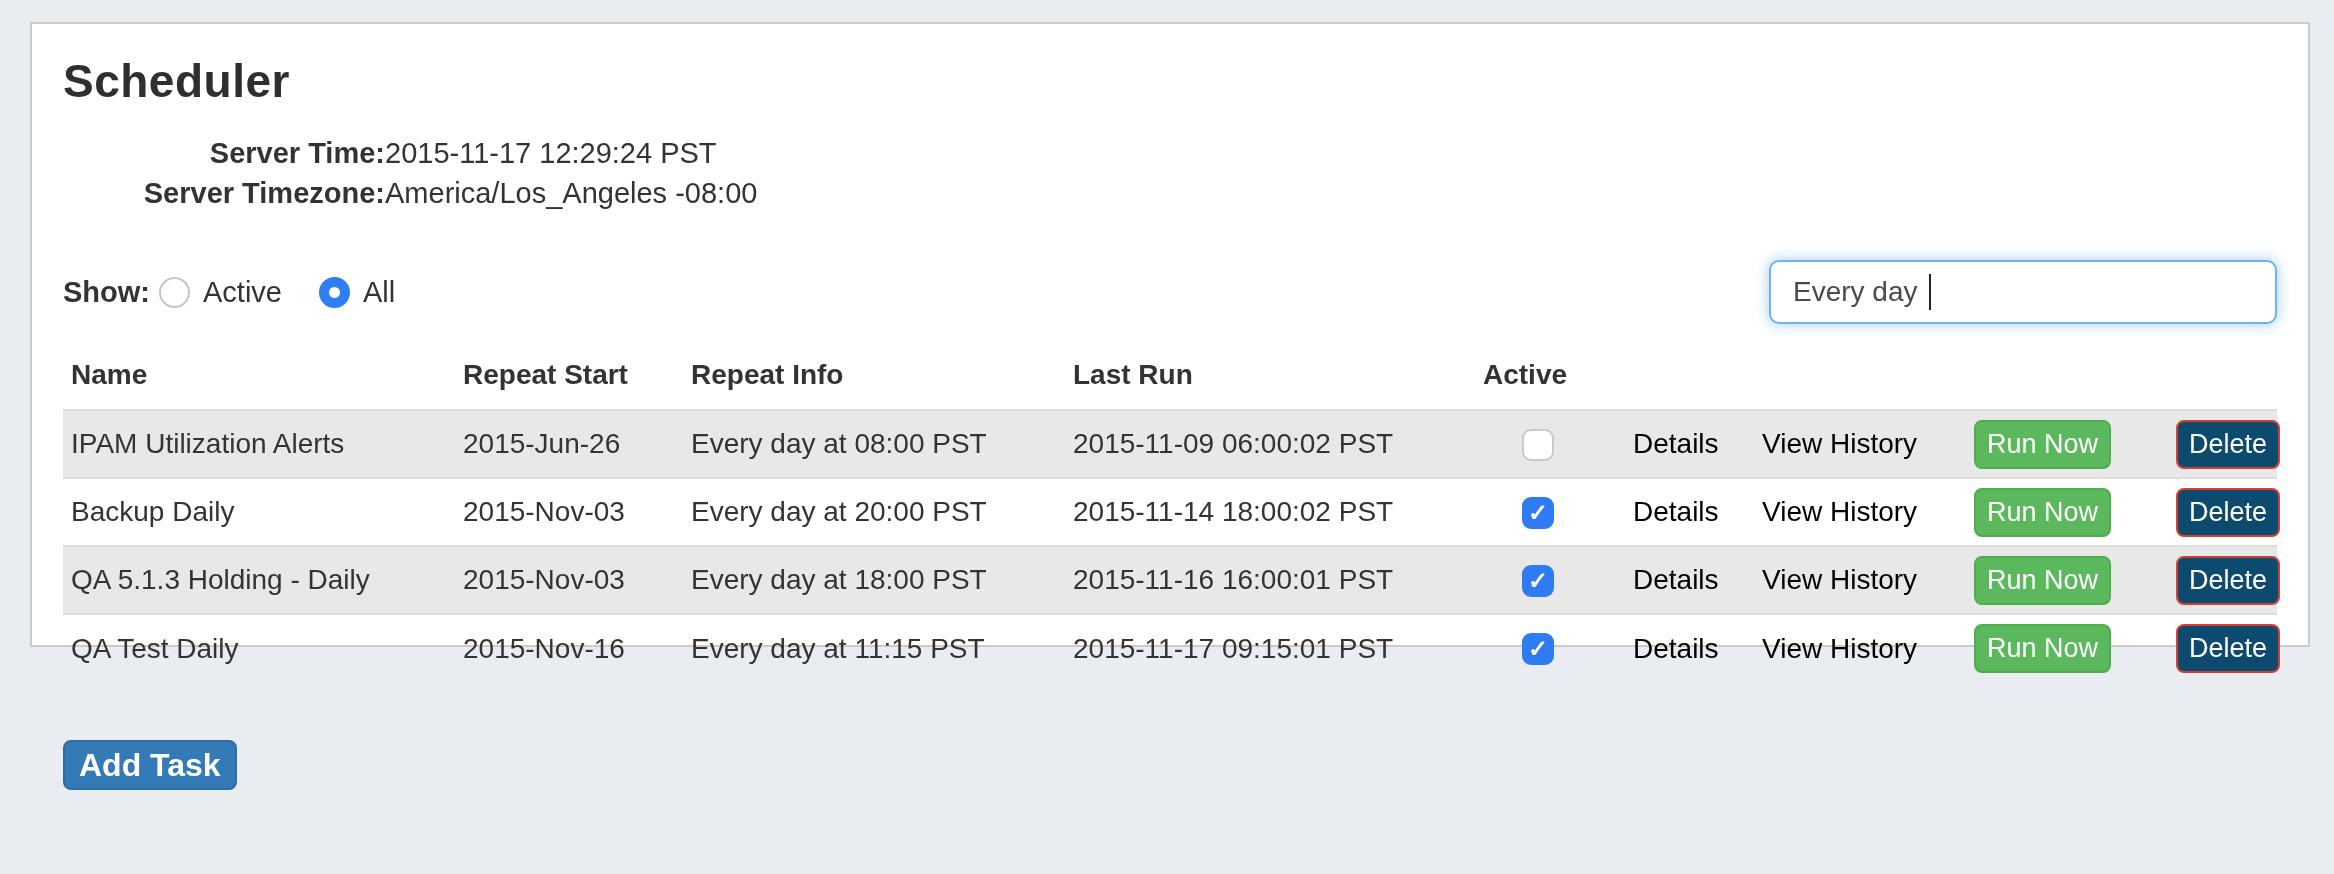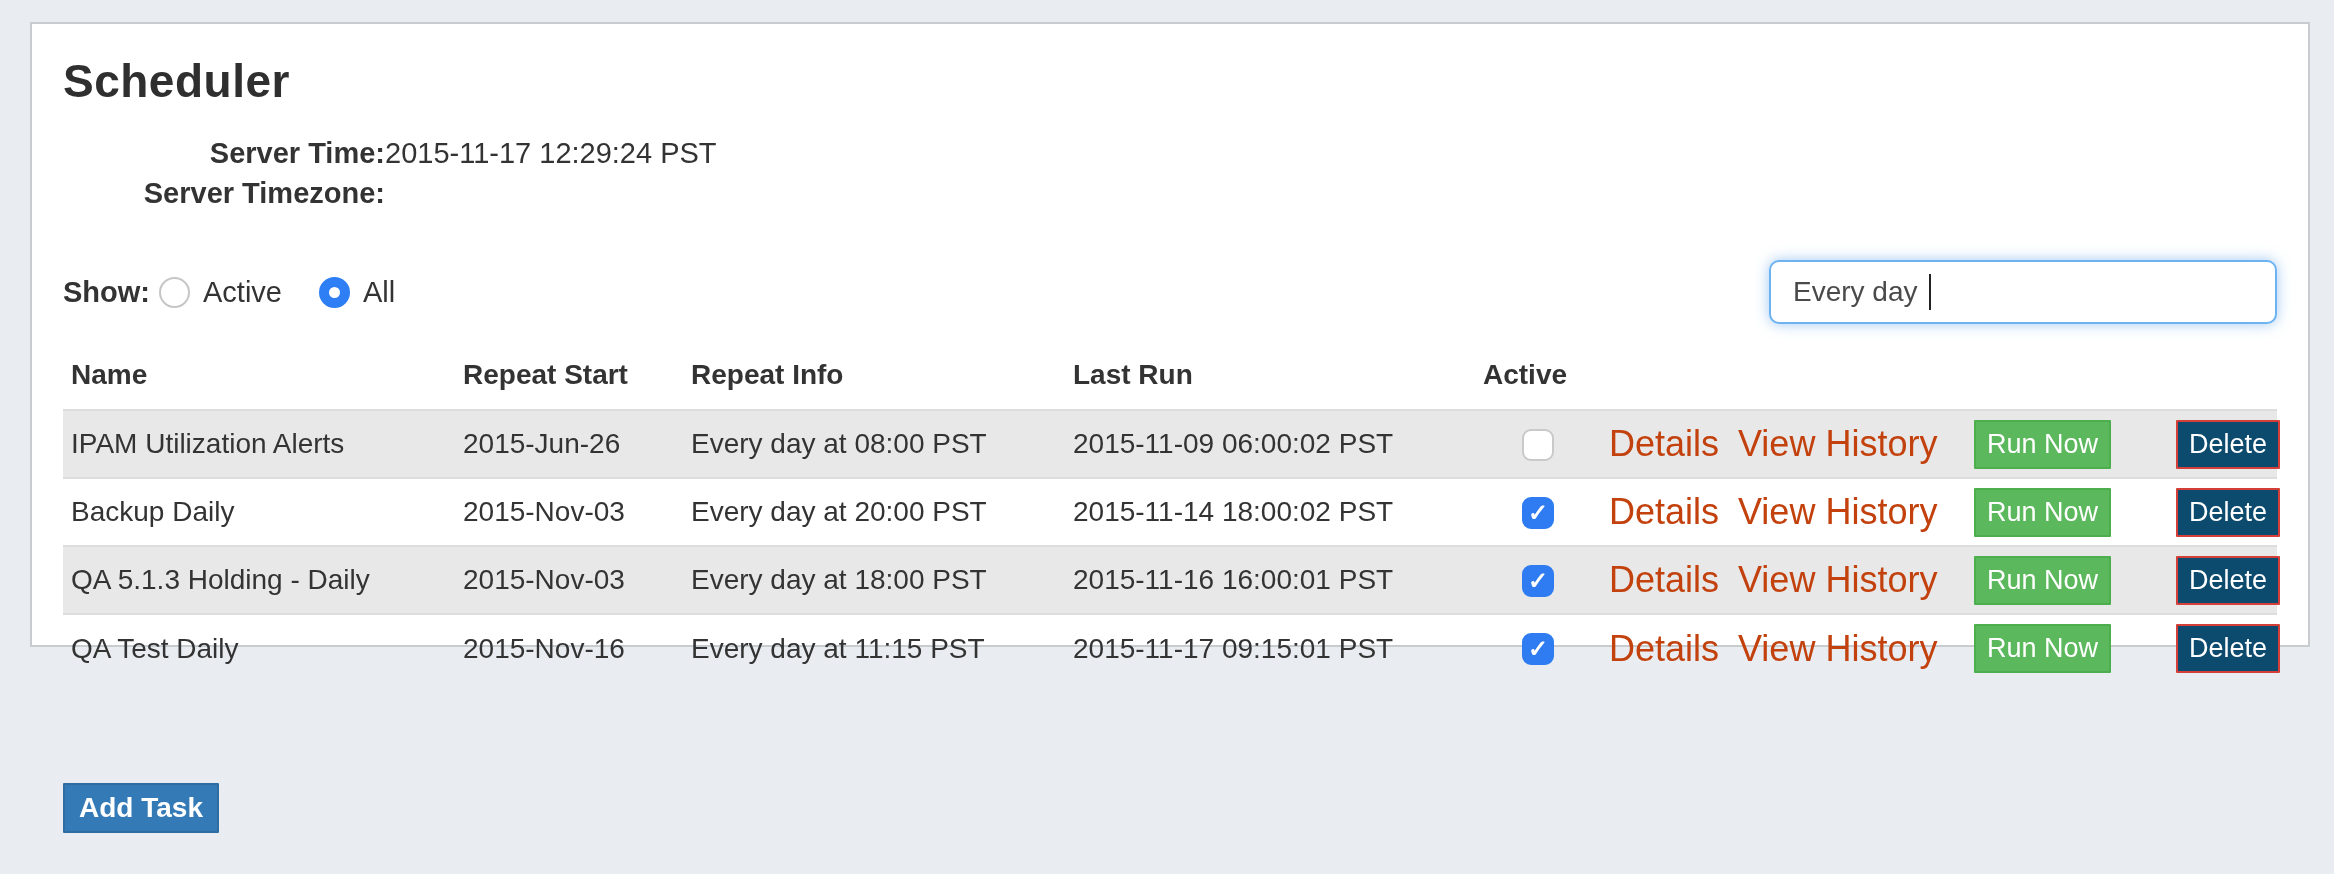--- a/index.html
+++ b/index.html
@@ -120,62 +120,64 @@
     text-align: center;
   }
   .checkbox.checked {
     background: #2f7cf2;
     border-color: #2f7cf2;
     color: #fff;
     font-size: 24px;
     font-weight: bold;
   }
   .link {
-    color: #c2410c;
-    font-size: 36px;
+    color: #000000;
+    font-size: 28px;
     text-decoration: none;
     cursor: pointer;
+    margin-left: 24px;
   }
   .btn {
     display: inline-block;
     font-family: "Liberation Sans", sans-serif;
     font-size: 27px;
     line-height: 27px;
     color: #ffffff;
     padding: 9px 11px;
-    border-radius: 1px;
+    border-radius: 8px;
     border: 2px solid transparent;
     cursor: pointer;
     white-space: nowrap;
   }
   .btn-success { background: #5cb85c; border-color: #4cae4c; }
   .btn-danger  { background: #0c4a6e; border-color: #d43f3a; }
   .btn-primary { background: #337ab7; border-color: #2e6da4; }
   .add-task {
-    margin-top: 101px;
-    font-size: 28px;
+    margin-top: 58px;
+    font-size: 32px;
     line-height: 28px;
     padding: 9px 14px;
     font-weight: bold;
   }
 </style>
 </head>
 <body>
 
 <div class="card">
 
   <h1 class="page-title">Scheduler</h1>
 
   <div class="server-info">
     <div class="srow">
       <div class="slabel">Server Time:</div>
       <div class="svalue">2015-11-17 12:29:24 PST</div>
     </div>
     <div class="srow">
       <div class="slabel">Server Timezone:</div>
+      <div class="svalue">America/Los_Angeles -08:00</div>
     </div>
   </div>
 
   <div class="filter-bar">
     <span class="show-label">Show:</span>
     <span class="radio-group" id="radio-group">
         <span class="radio-opt">
           <span class="radio"></span>
           <span class="radio-label">Active</span>
         </span>

